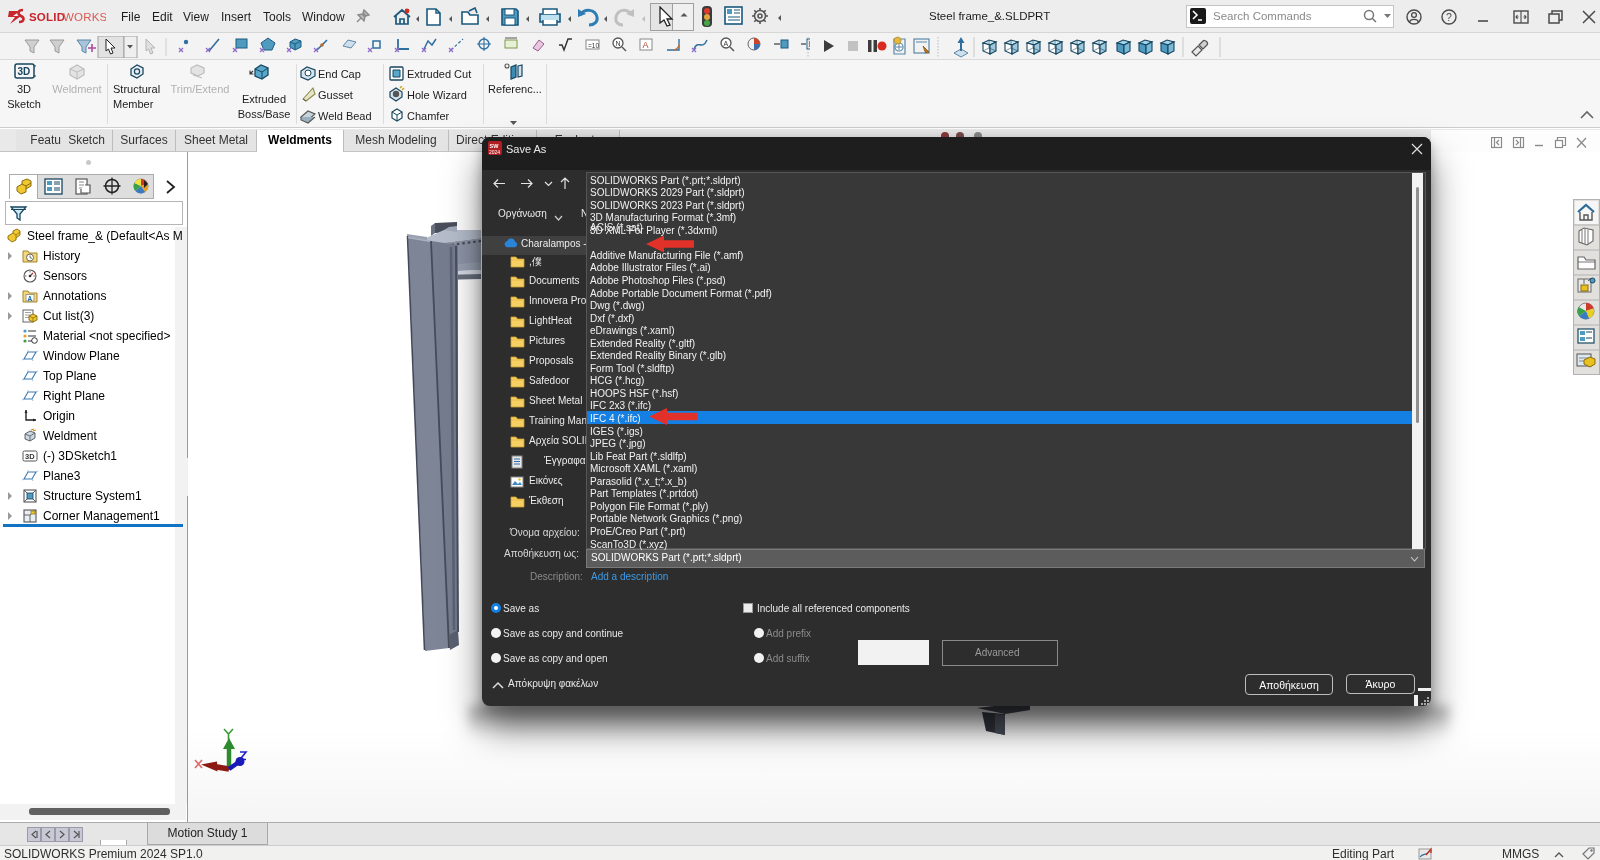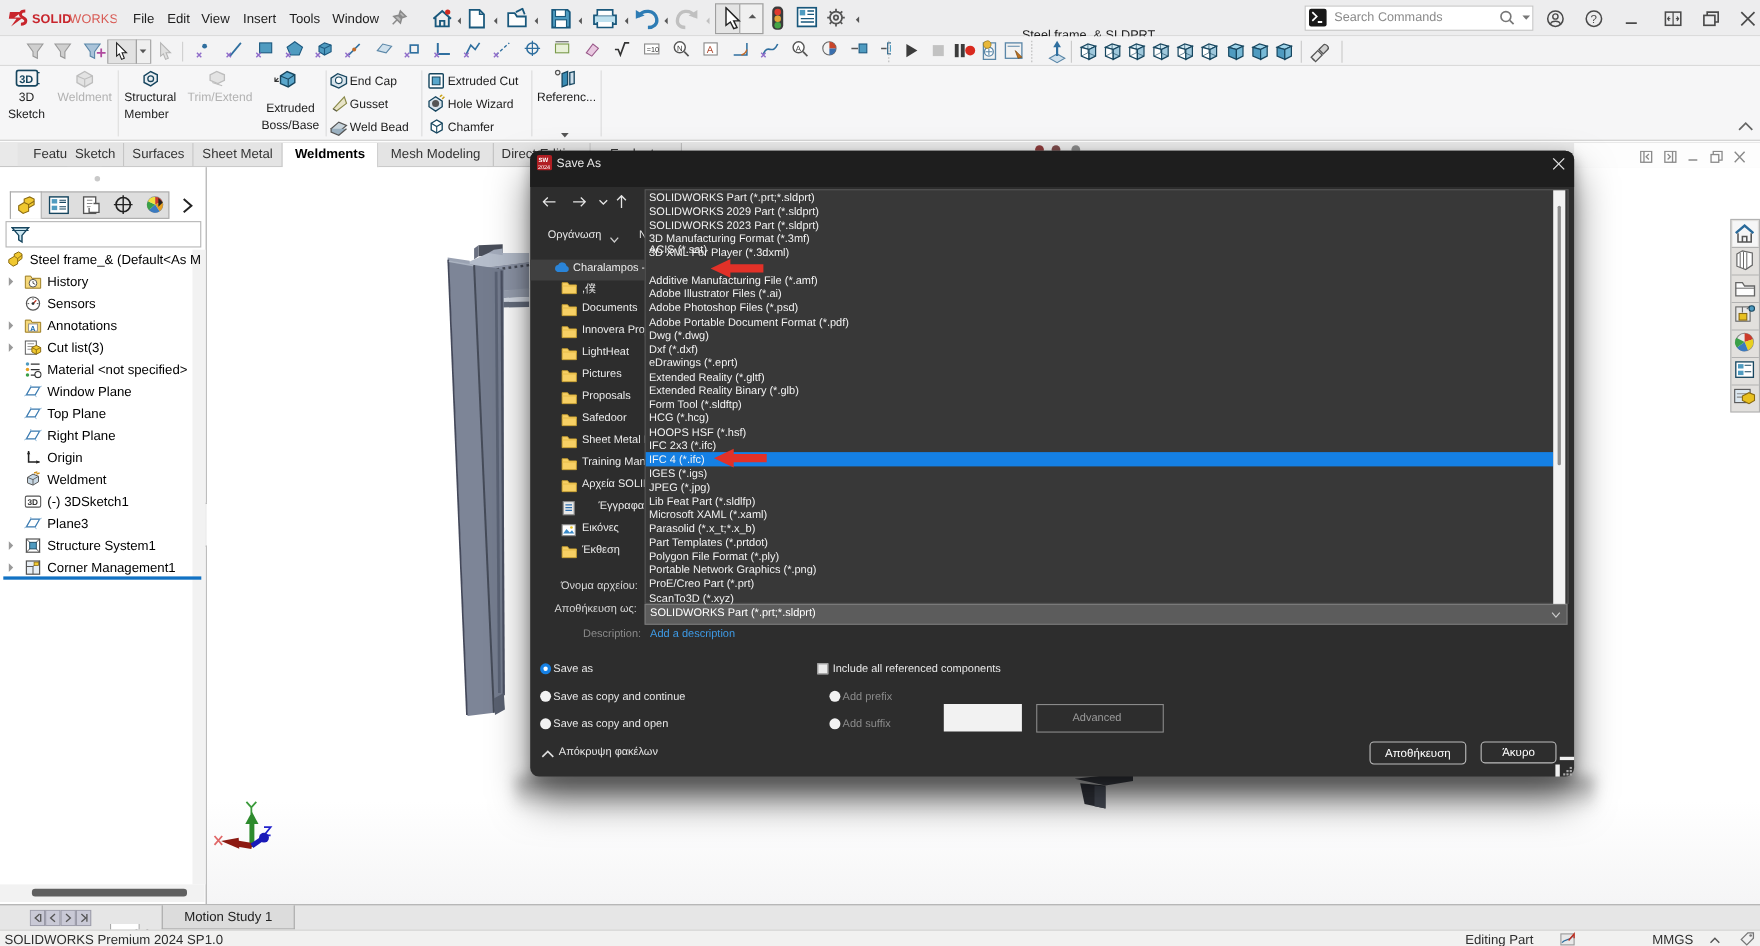--- a/index.html
+++ b/index.html
@@ -116,21 +116,21 @@
 
   <svg class="ico" style="left:750px;top:6px" width="36" height="20" viewBox="0 0 36 20">
     <g stroke="#555" stroke-width="1.6" fill="none">
       <circle cx="10" cy="10" r="5.5"></circle>
       <circle cx="10" cy="10" r="2"></circle>
       <path d="M10 2 L10 4.5 M10 15.5 L10 18 M2 10 L4.5 10 M15.5 10 L18 10 M4.3 4.3 L6 6 M14 14 L15.7 15.7 M15.7 4.3 L14 6 M6 14 L4.3 15.7"></path>
     </g>
     <path d="M28 12 l3 3 l0 -6 z" fill="#555"></path>
   </svg>
 
-  <span class="abs" style="left:929px;top:26px;font-size:11.5px;color:#1c1c1c">Steel frame_&amp;.SLDPRT</span>
+  <span class="abs" style="left:929px;top:10px;font-size:11.5px;color:#1c1c1c">Steel frame_&amp;.SLDPRT</span>
 
   <div class="abs" style="left:1186px;top:5px;width:208px;height:23px;background:#fff;border:1px solid #c4c4c4"></div>
   <div class="abs" style="left:1190px;top:8px;width:16px;height:16px;background:#191919;border-radius:2px"></div>
   <svg class="ico" style="left:1192px;top:10px" width="12" height="12" viewBox="0 0 12 12">
       <path d="M1 1 L5 5 L1 9 M6 10 L10 10" stroke="#fff" stroke-width="1.6" fill="none"></path>
     </svg>
   <span class="abs" style="left:1213px;top:10px;font-size:11.5px;color:#8a8a8a">Search Commands</span>
   <svg class="ico" style="left:1363px;top:9px" width="30" height="15" viewBox="0 0 30 15">
     <circle cx="6" cy="6" r="4.5" stroke="#777" stroke-width="1.5" fill="none"></circle>
     <path d="M9.5 9.5 L13 13" stroke="#777" stroke-width="1.5"></path>
@@ -901,21 +901,21 @@
     <span class="li" style="top:26.6px">SOLIDWORKS 2023 Part (*.sldprt)</span>
     <span class="li" style="top:39.2px">3D Manufacturing Format (*.3mf)</span>
     <span class="li" style="top:51.7px">3D XML For Player (*.3dxml)</span>
     <span class="li" style="top:49px">ACIS (*.sat)</span>
     <span class="li" style="top:76.8px">Additive Manufacturing File (*.amf)</span>
     <span class="li" style="top:89.4px">Adobe Illustrator Files (*.ai)</span>
     <span class="li" style="top:101.9px">Adobe Photoshop Files (*.psd)</span>
     <span class="li" style="top:114.5px">Adobe Portable Document Format (*.pdf)</span>
     <span class="li" style="top:127.0px">Dwg (*.dwg)</span>
     <span class="li" style="top:139.6px">Dxf (*.dxf)</span>
-    <span class="li" style="top:152.1px">eDrawings (*.eprt)</span>
+    <span class="li" style="top:152.1px">eDrawings (*.xaml)</span>
     <span class="li" style="top:164.7px">Extended Reality (*.gltf)</span>
     <span class="li" style="top:177.2px">Extended Reality Binary (*.glb)</span>
     <span class="li" style="top:189.8px">Form Tool (*.sldftp)</span>
     <span class="li" style="top:202.3px">HCG (*.hcg)</span>
     <span class="li" style="top:214.9px">HOOPS HSF (*.hsf)</span>
     <span class="li" style="top:227.4px">IFC 2x3 (*.ifc)</span>
     <span class="li" style="top:240.0px">IFC 4 (*.ifc)</span>
     <span class="li" style="top:252.5px">IGES (*.igs)</span>
     <span class="li" style="top:265.1px">JPEG (*.jpg)</span>
     <span class="li" style="top:277.6px">Lib Feat Part (*.sldlfp)</span>

